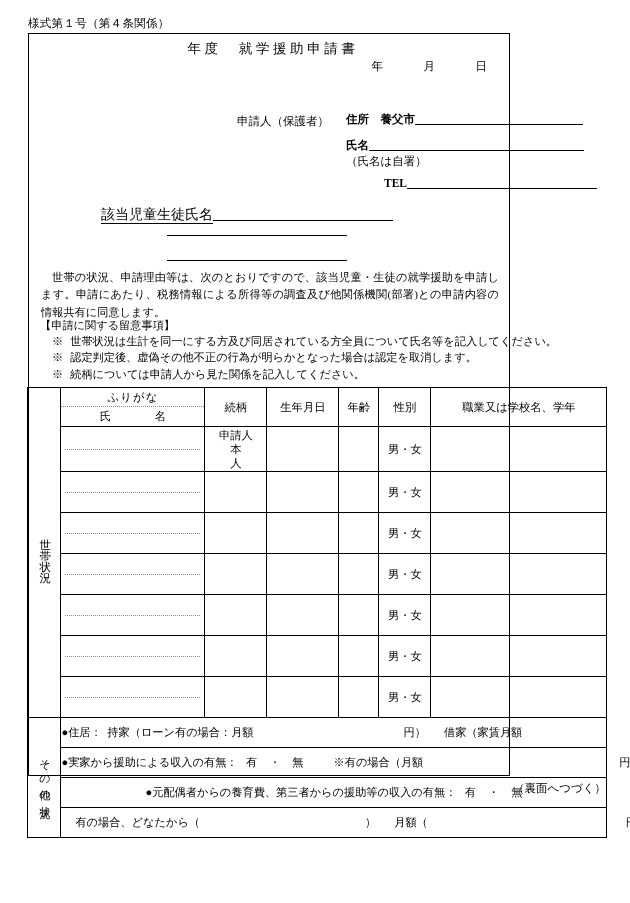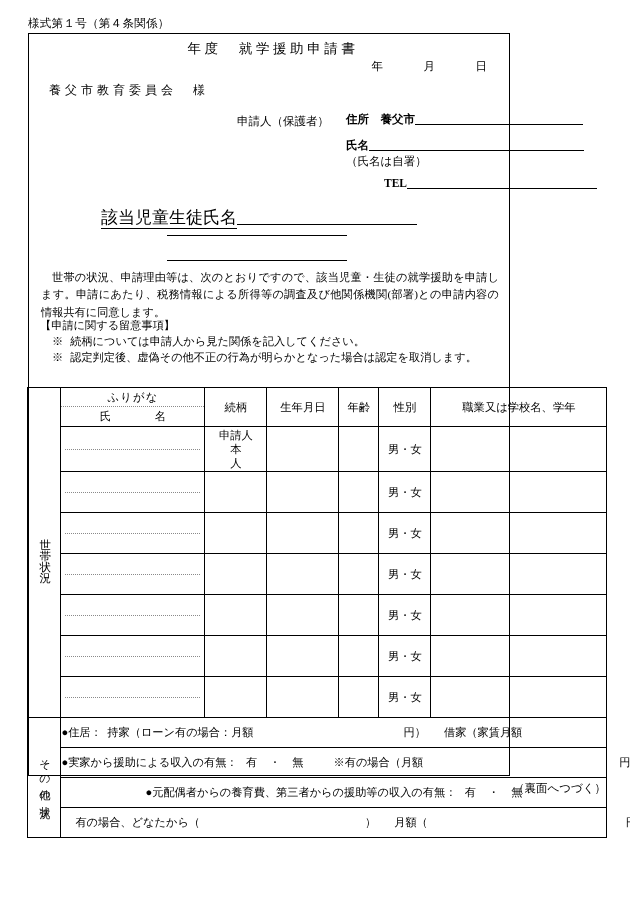--- a/index.html
+++ b/index.html
@@ -113,21 +113,21 @@
   .f-address { left: 109px; top: 0px; }
   .f-name    { left: 109px; top: 26px; }
   .f-note    { left: 109px; top: 42px; font-size: 11.5px; }
   .f-tel     { left: 147px; top: 64px; }
 
   
   .student {
     position: absolute;
     left: 34px;
     top: 172px;
-    font-size: 17px;
+    font-size: 14px;
     white-space: nowrap;
     padding-left: 38px;
   }
   .student .lbl {
     border-bottom: 0.9px solid #000;
     padding-bottom: 1px;
   }
   .student-rule-2,
   .student-rule-3 {
     position: absolute;
@@ -291,21 +291,20 @@
   <div class="frame">
 
     <div class="upper">
 
       <div class="title">年度　就学援助申請書</div>
 
       <div class="date-line">
         <span class="g">年</span><span class="g">月</span><span class="g last">日</span>
       </div>
 
-      <div class="addressee">養父市教育委員会　様</div>
 
       <div class="applicant">
         <span class="applicant-label">申請人（保護者）</span>
 
         <span class="field f-address">
           <span class="lbl">住所　養父市</span><span class="rule" style="width:168px;"></span>
         </span>
 
         <span class="field f-name">
           <span class="lbl">氏名</span><span class="rule" style="width:215px;"></span>
@@ -321,22 +320,23 @@
       <div class="student">
         <span class="lbl">該当児童生徒氏名</span><span class="rule" style="width:180px;"></span>
       </div>
       <div class="student-rule-2"></div>
       <div class="student-rule-3"></div>
 
       <div class="para">世帯の状況、申請理由等は、次のとおりですので、該当児童・生徒の就学援助を申請します。申請にあたり、税務情報による所得等の調査及び他関係機関(部署)との申請内容の情報共有に同意します。</div>
 
       <div class="notes">
         <div class="notes-title">【申請に関する留意事項】</div>
+        <div class="note-item"><span class="mk">※</span><span>世帯状況は生計を同一にする方及び同居されている方全員について氏名等を記入してください。</span></div>
+        <div class="note-item"><span class="mk">※</span><span>認定判定後、虚偽その他不正の行為が明らかとなった場合は認定を取消します。</span></div>
         <div class="note-item"><span class="mk">※</span><span>続柄については申請人から見た関係を記入してください。</span></div>
-        <div class="note-item"><span class="mk">※</span><span>認定判定後、虚偽その他不正の行為が明らかとなった場合は認定を取消します。</span></div>
       </div>
 
     </div>
 
     <table class="grid">
       <colgroup>
         <col class="c-vert">
           <col class="c-name">
           <col class="c-rel">
         <col class="c-dob">

